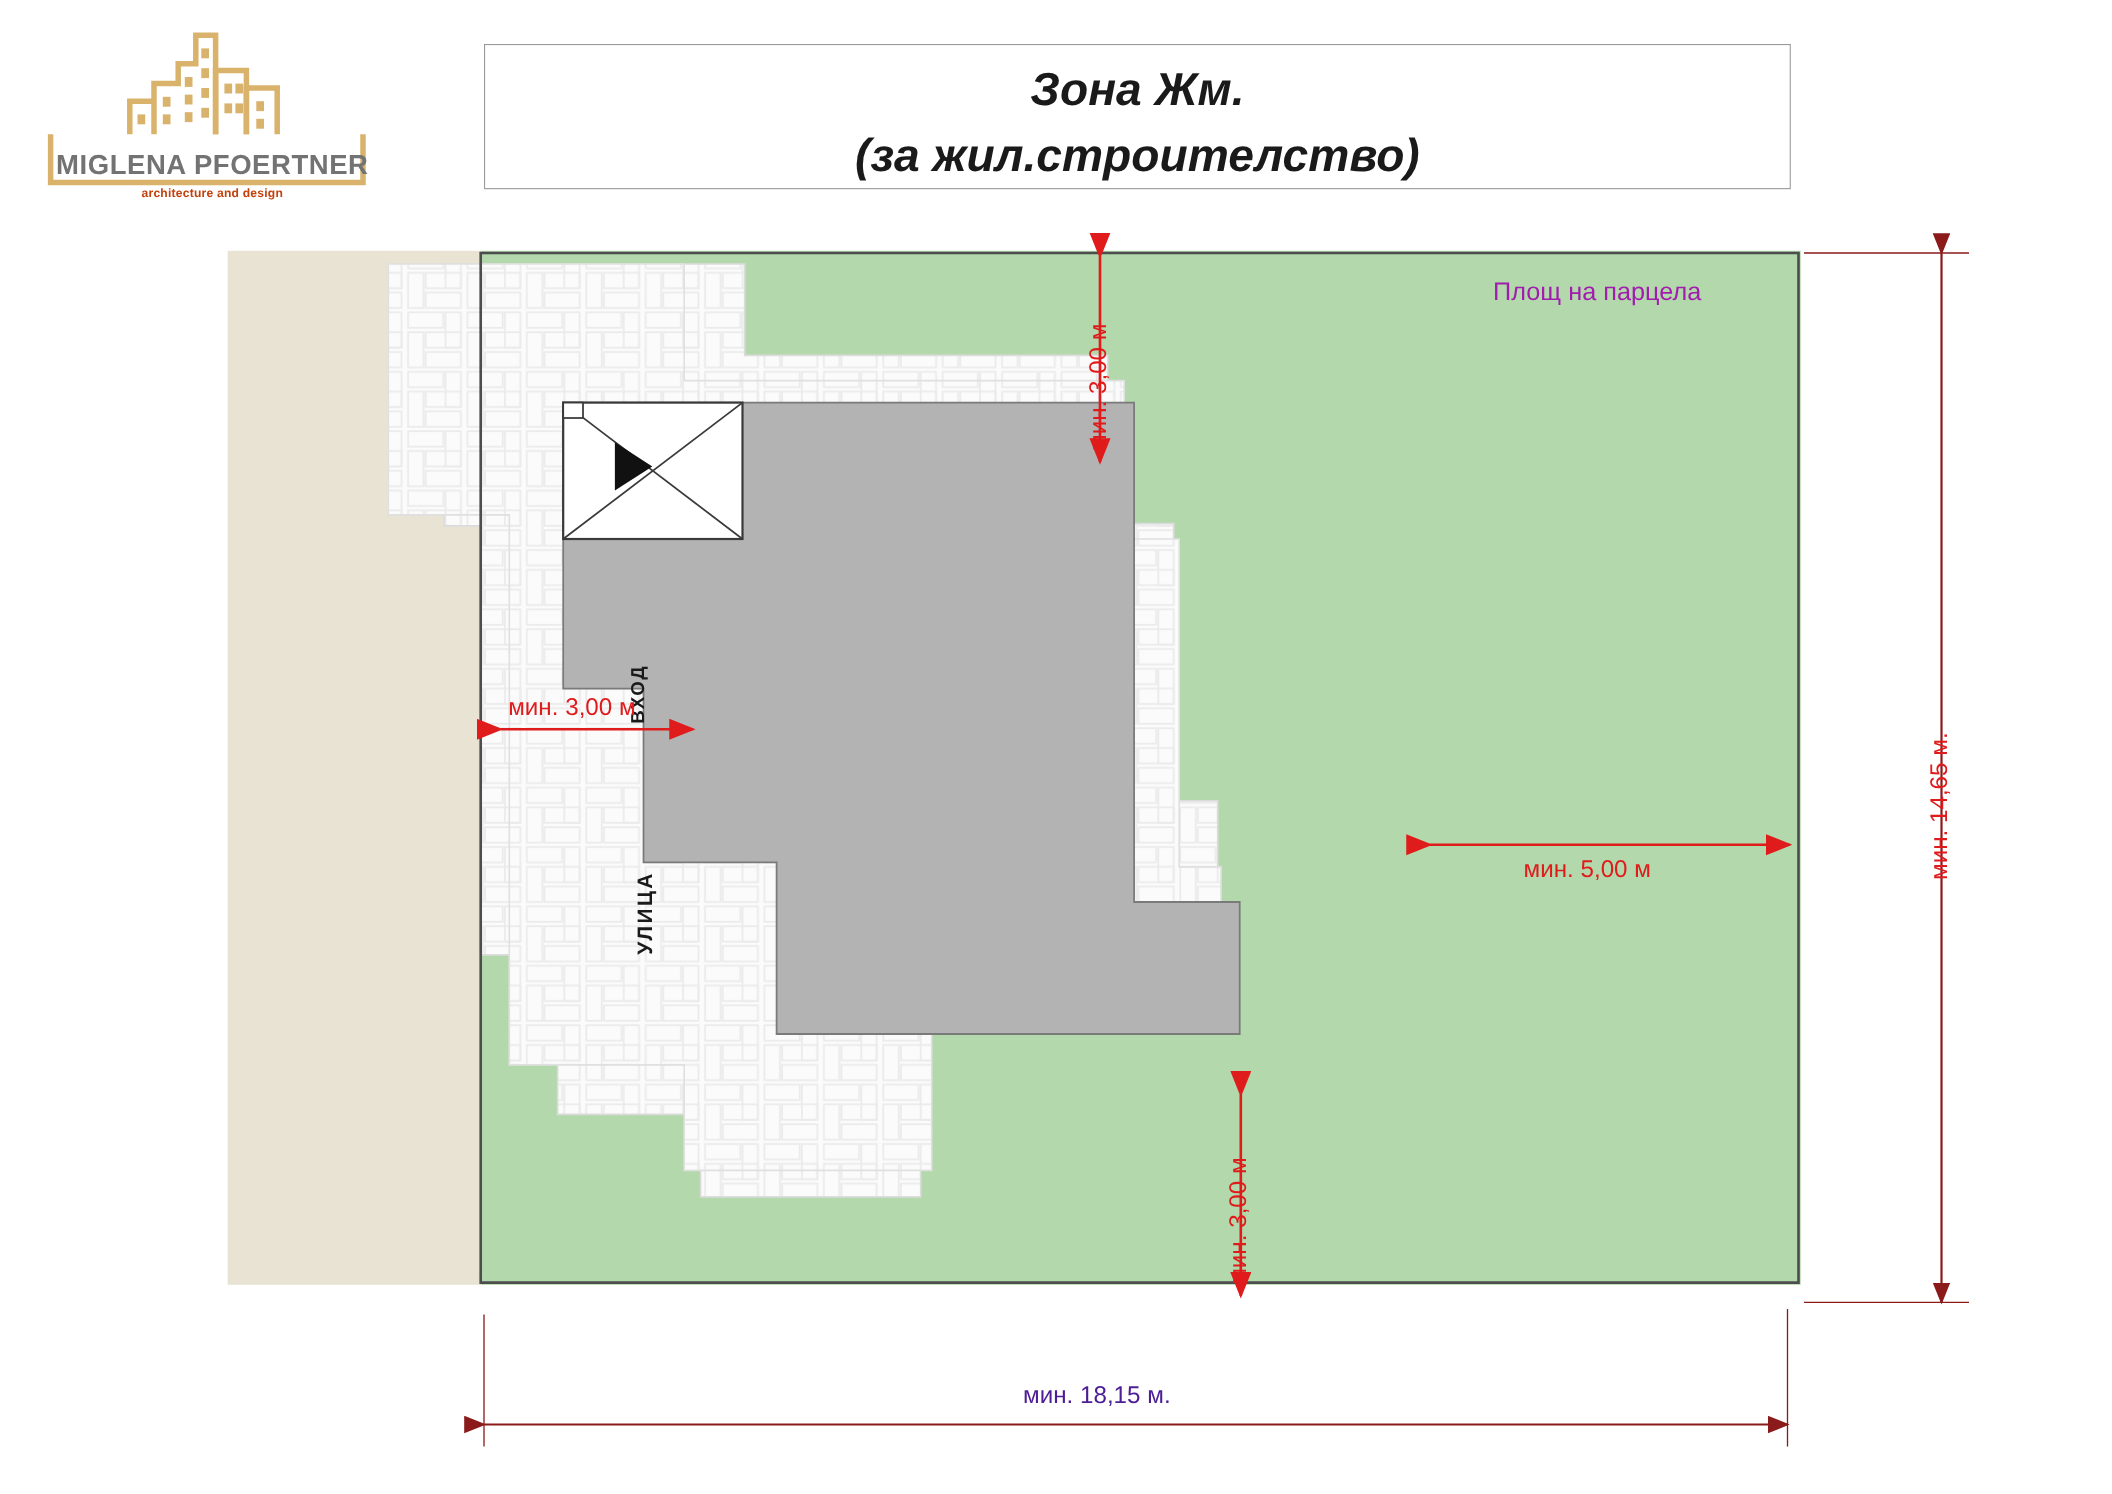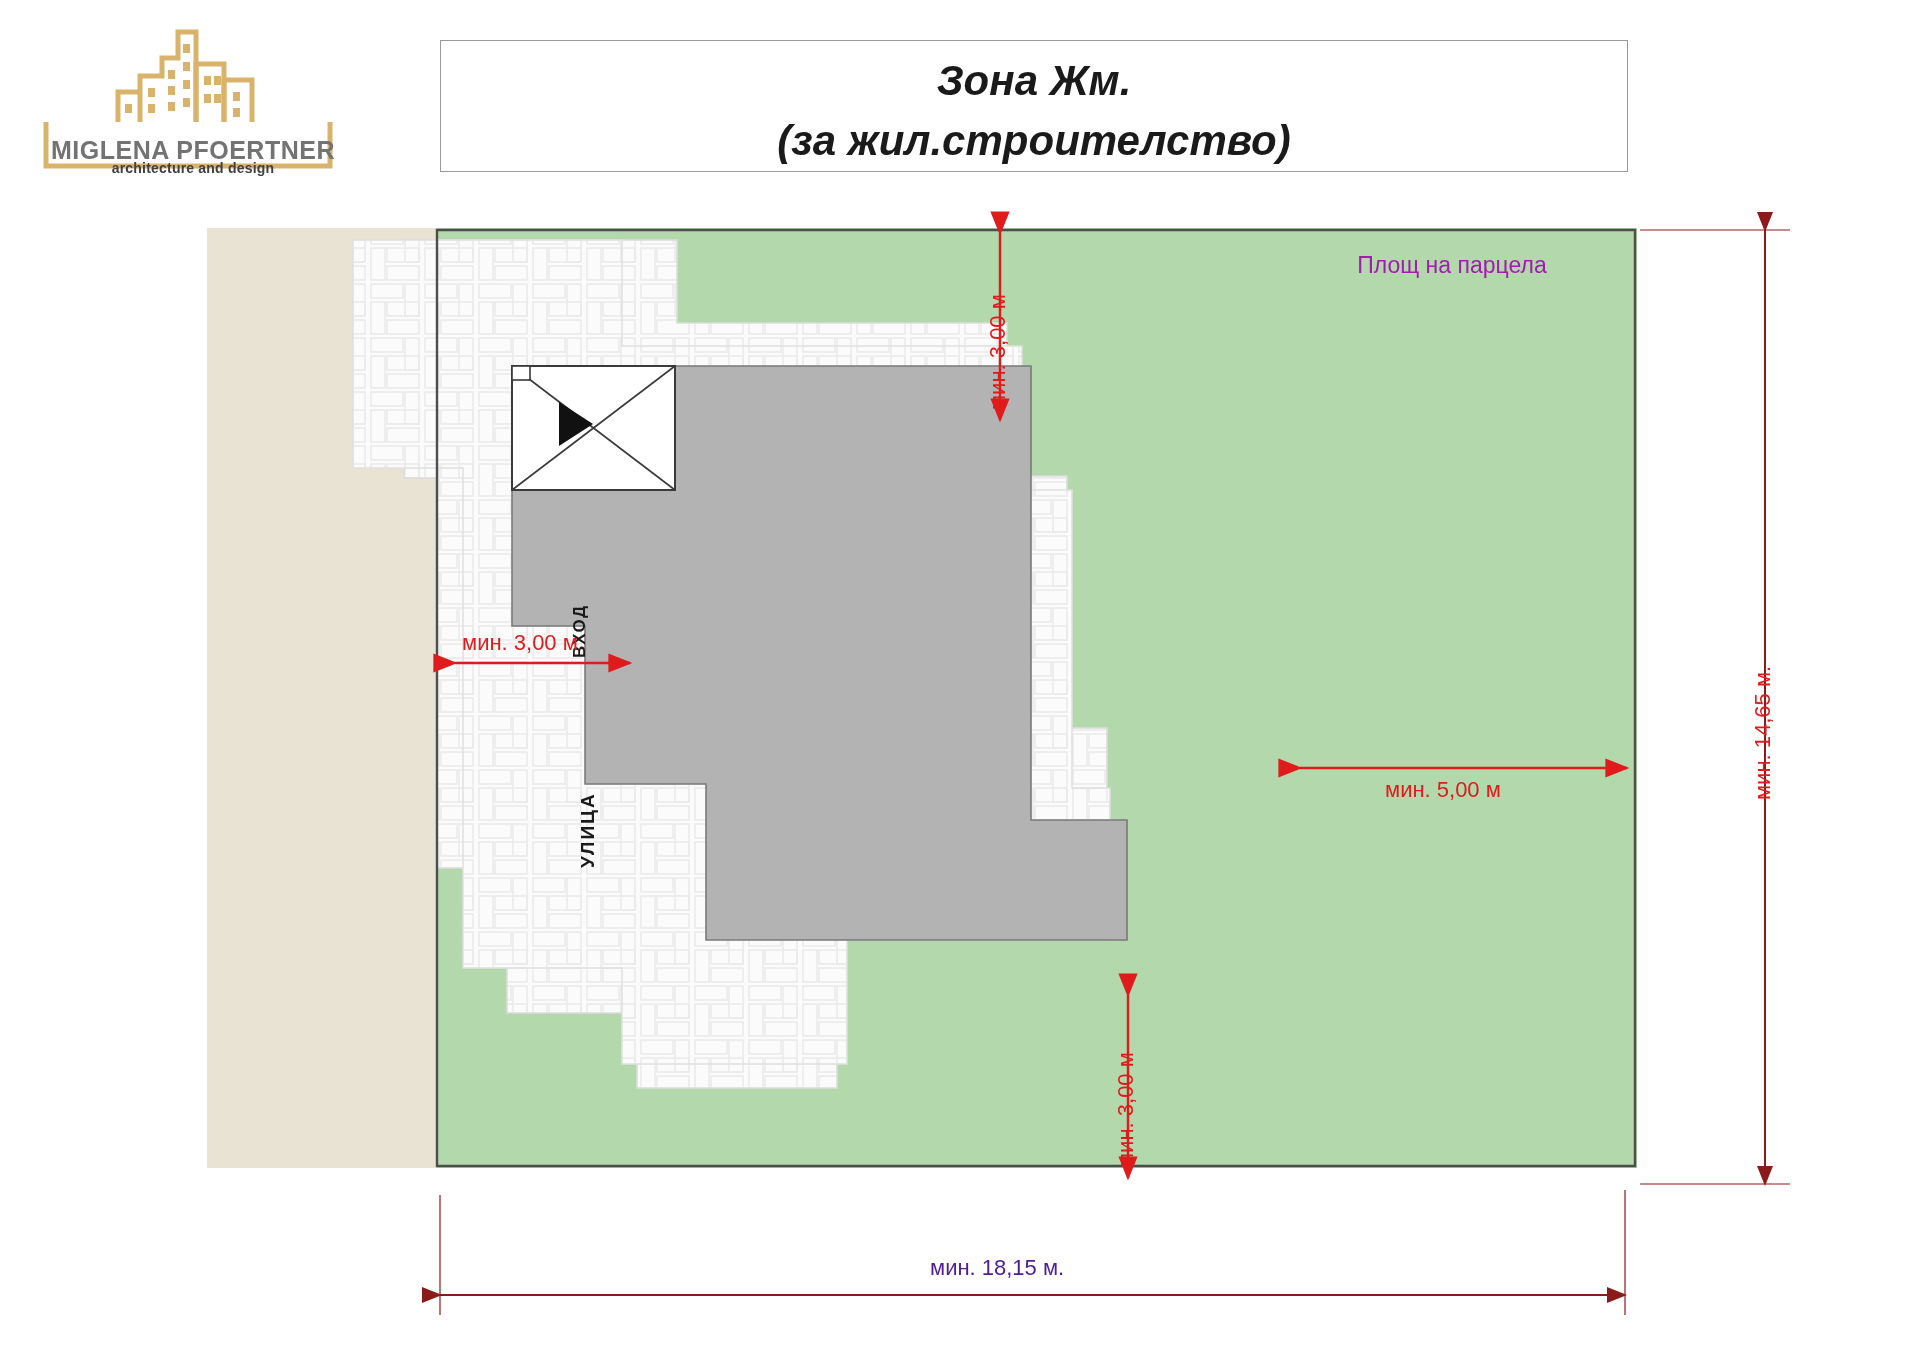--- a/index.html
+++ b/index.html
@@ -37,26 +37,26 @@
     width: 310px;
     text-align: center;
     font-size: 25px;
     font-weight: bold;
     letter-spacing: 0.5px;
     color: #737373;
   }
   #logo .logo-tagline {
     position: absolute;
     left: 10px;
-    top: 142px;
+    top: 152px;
     width: 310px;
     text-align: center;
-    font-size: 14px;
-    font-weight: bold;
-    color: #404040;
+    font-size: 11px;
+    font-weight: bold;
+    color: #c2410c;
     letter-spacing: 0.2px;
   }
 
   
   #title-box {
     position: absolute;
     left: 440px;
     top: 40px;
     width: 1188px;
     height: 132px;

